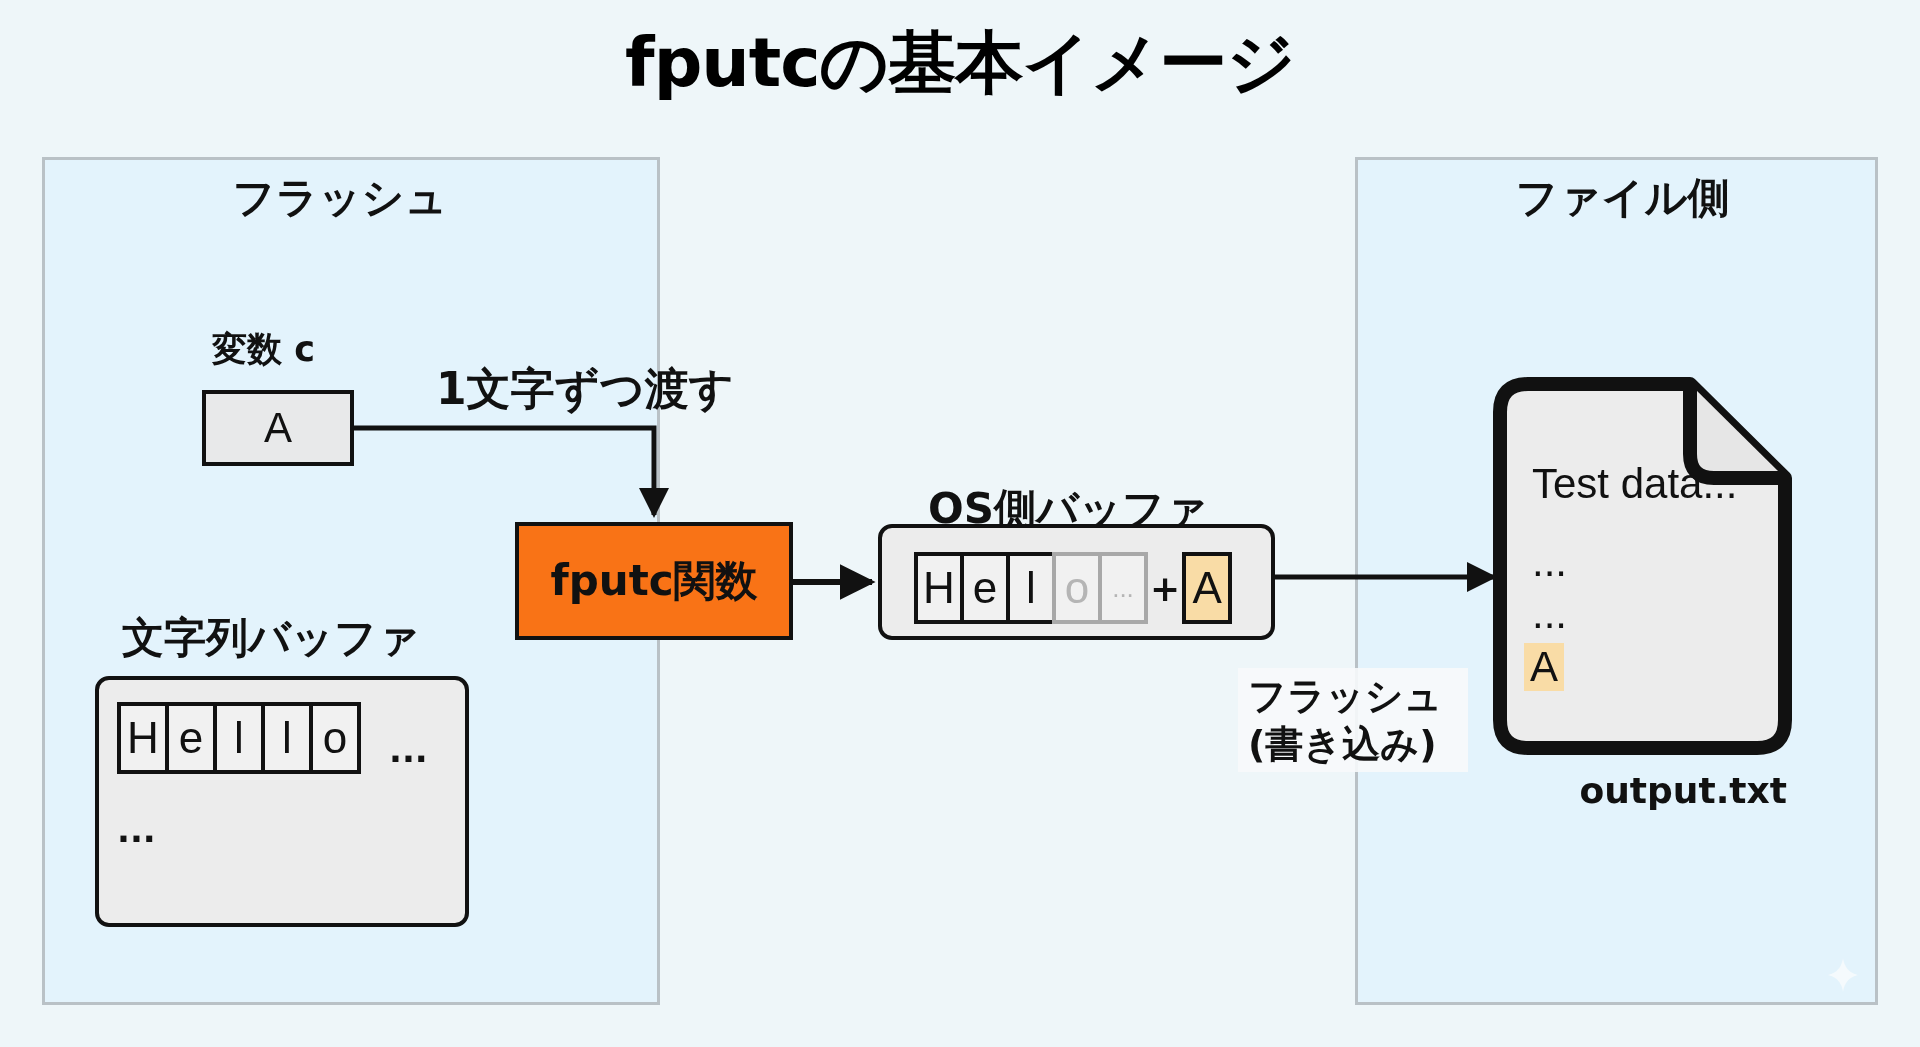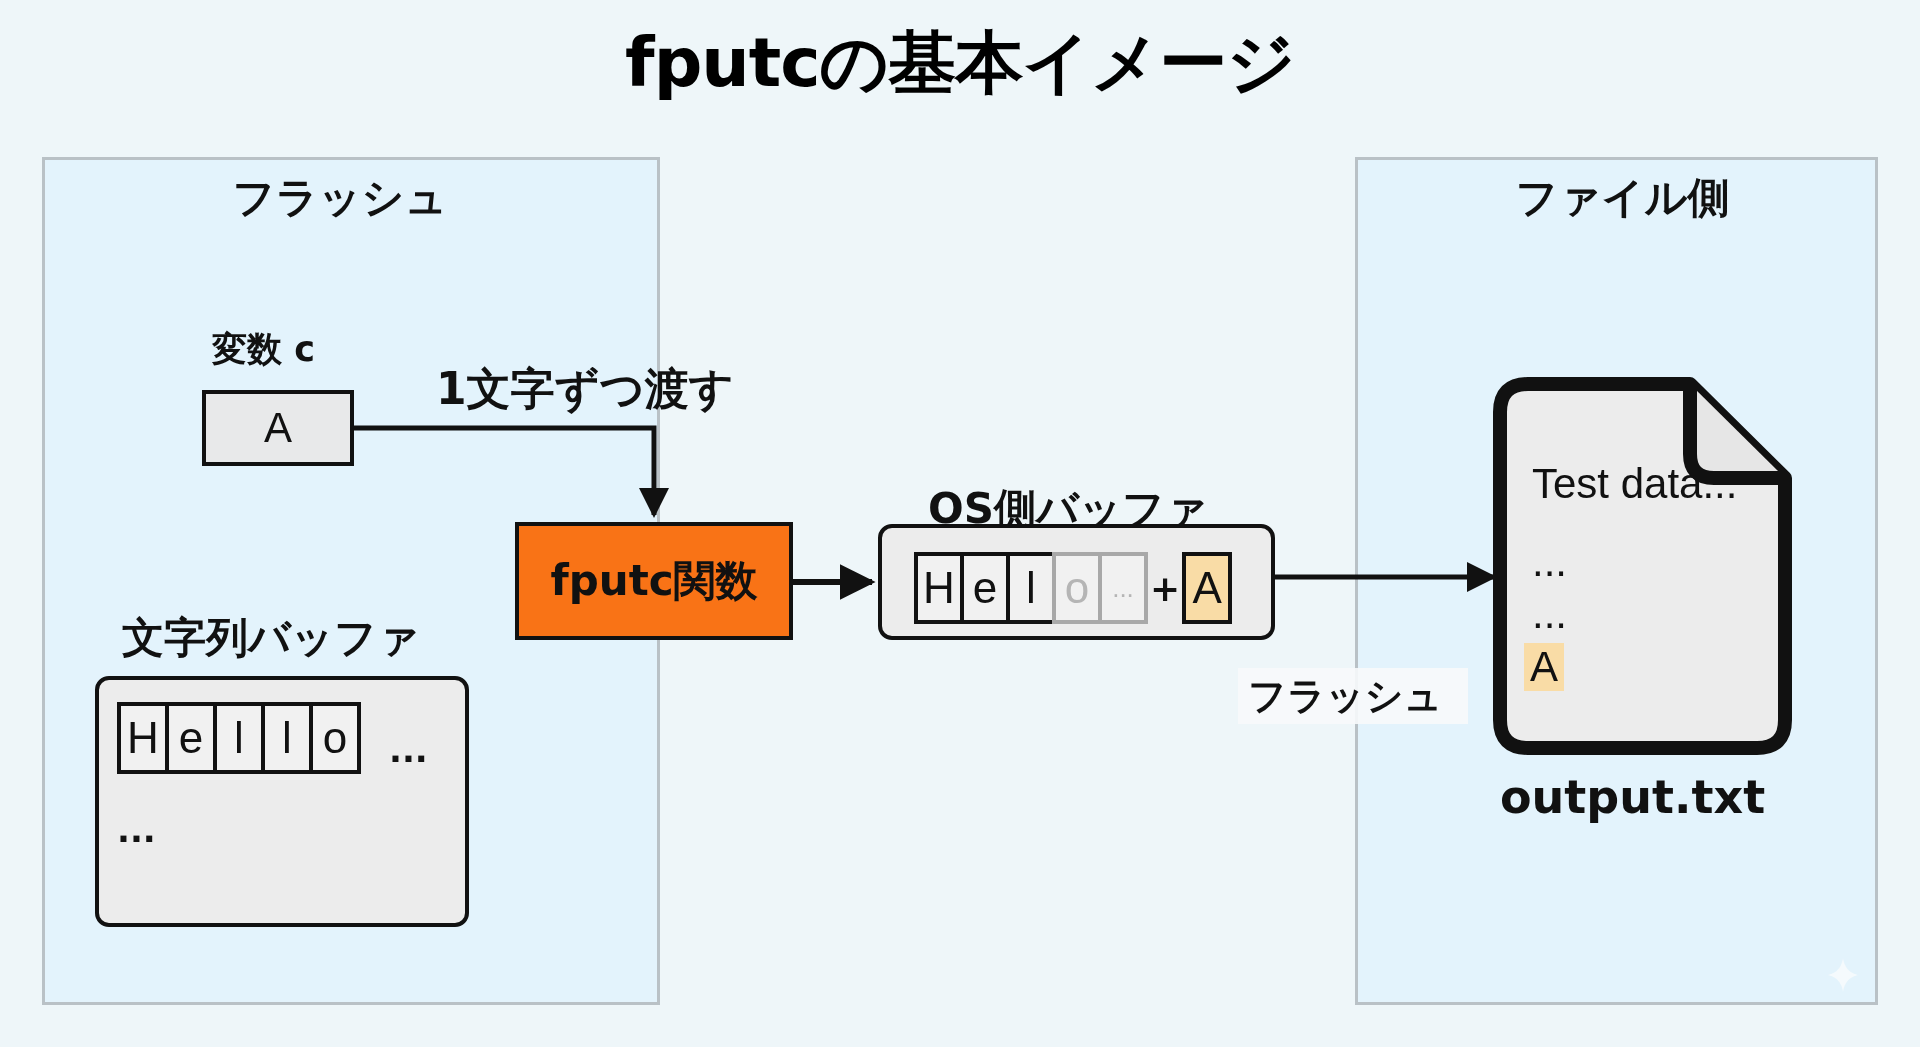--- a/index.html
+++ b/index.html
@@ -43,21 +43,21 @@
   .cell.faded { color: #b5b5b5; border-color: #a8a8a8; }
   .cell.hl { background: #f9dca6; }
   .plus { font-size: 36px; font-weight: bold; display: flex; align-items: center; padding: 0 2px; }
   .ellipsis { font-size: 34px; font-weight: bold; }
   .flush-label {
     background: rgba(247, 250, 251, 0.9); text-align: left;
     font-size: 38px; font-weight: bold; line-height: 48px; padding: 4px 10px;
   }
   .file-text { font-family: "Liberation Sans", sans-serif; font-size: 42px; color: #111; }
   .file-hl { background: #f9dca6; padding: 0 6px; }
-  .filename { font-size: 46px; font-weight: bold; text-align: left; }
+  .filename { font-size: 36px; font-weight: bold; text-align: right; }
   svg.overlay { position: absolute; left: 0; top: 0; pointer-events: none; }
 </style>
 </head>
 <body>
 
 <div class="abs title">fputcの基本イメージ</div>
 
 <div class="abs panel" style="left:42px; top:157px; width:618px; height:848px;"></div>
 <div class="abs panel-label" style="left:150px; top:170px; width:380px;">フラッシュ</div>
 
@@ -92,20 +92,21 @@
       <div class="plus">+</div>
       <div class="cell hl" style="margin-left: 0px; width: 50px; background: rgb(249, 220, 166);">A</div>
     </div>
 </div>
 
 <div class="abs panel" style="left:1355px; top:157px; width:523px; height:848px;"></div>
 <div class="abs panel-label" style="left:1440px; top:170px; width:365px;">ファイル側</div>
 
 <div class="abs flush-label" style="left:1238px; top:668px; width:210px;">
   <div>フラッシュ</div>
+  <div>(書き込み)</div>
 </div>
 
 <svg class="overlay" width="1920" height="1047">
   <defs>
     <marker id="ah" viewBox="0 0 10 10" refX="9" refY="5" markerWidth="6" markerHeight="6" orient="auto">
       <path d="M0,0 L10,5 L0,10 z" fill="#111"></path>
     </marker>
   </defs>
   <path d="M354 428 L654 428 L654 515" stroke="#111" stroke-width="5" fill="none" marker-end="url(#ah)"></path>
   <line x1="793" y1="582" x2="872" y2="582" stroke="#111" stroke-width="6" marker-end="url(#ah)"></line>

